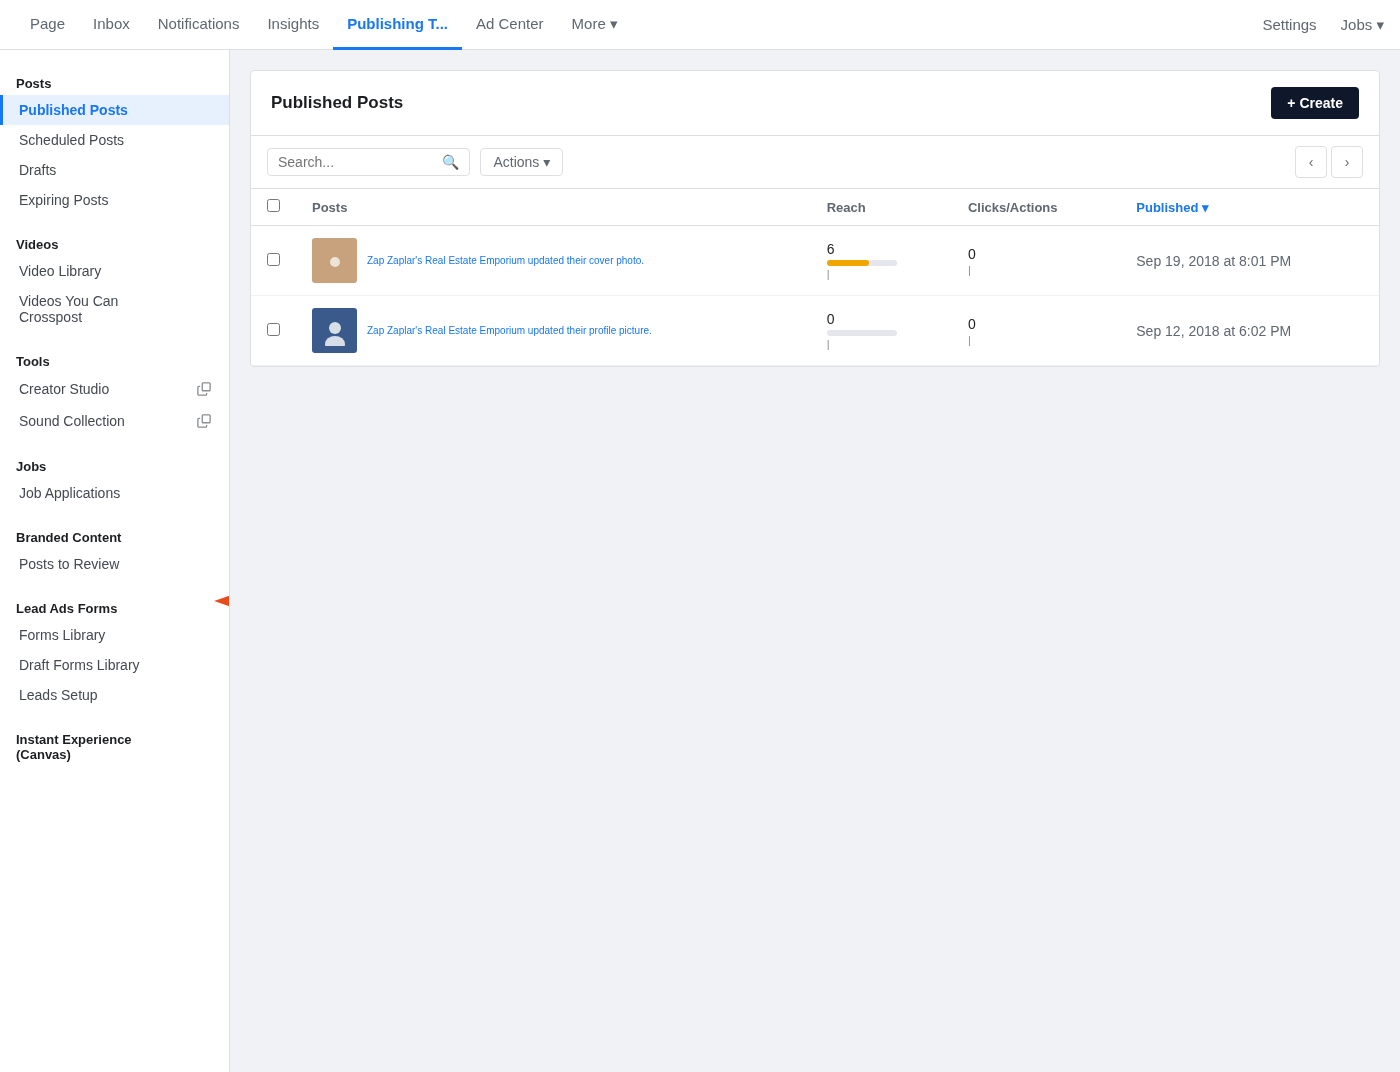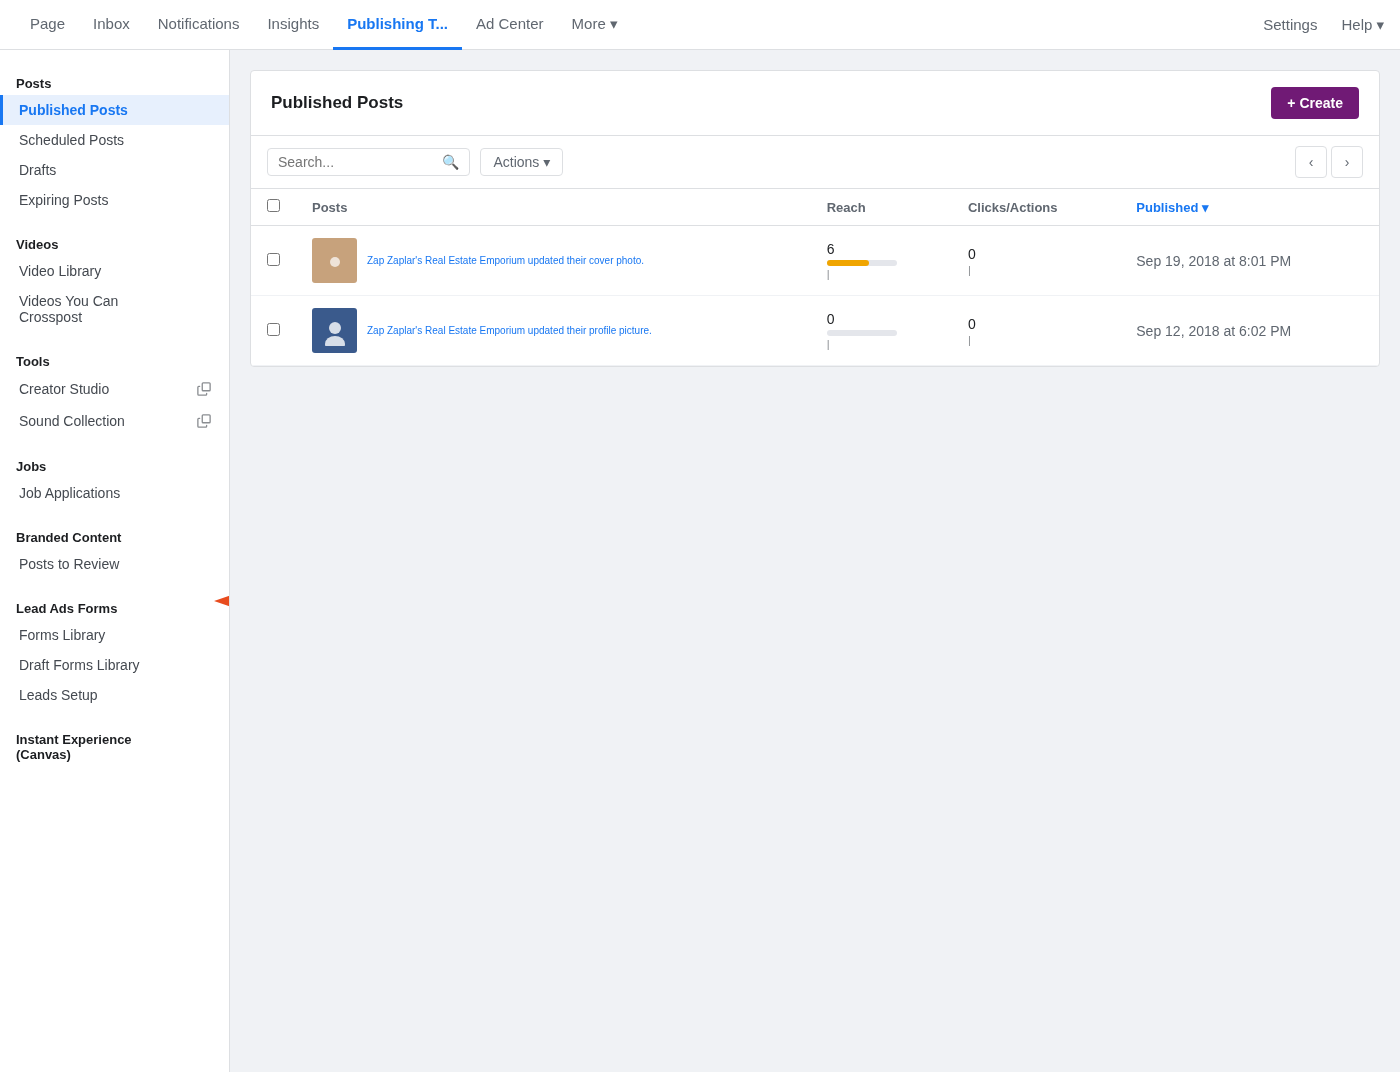--- a/index.html
+++ b/index.html
@@ -53,21 +53,21 @@
       padding: 0; overflow: hidden;
     }
 
     
     .card-header {
       display: flex; align-items: center; justify-content: space-between;
       padding: 16px 20px; border-bottom: 1px solid #dddfe2;
     }
     .card-title { font-size: 17px; font-weight: 600; color: #1c1e21; }
     .create-btn {
-      background: #701a75; color: #fff; border: none; border-radius: 4px;
+      background: #0f172a; color: #fff; border: none; border-radius: 4px;
       padding: 8px 16px; font-size: 14px; font-weight: 600; cursor: pointer;
       display: flex; align-items: center; gap: 6px;
     }
 
     
     .card-toolbar {
       display: flex; align-items: center; justify-content: space-between;
       padding: 10px 16px; border-bottom: 1px solid #dddfe2;
     }
     .toolbar-left { display: flex; align-items: center; gap: 10px; }
@@ -142,21 +142,21 @@
     <div class="top-nav-item">Page</div>
     <div class="top-nav-item">Inbox</div>
     <div class="top-nav-item">Notifications</div>
     <div class="top-nav-item">Insights</div>
     <div class="top-nav-item active">Publishing T...</div>
     <div class="top-nav-item">Ad Center</div>
     <div class="top-nav-item">More ▾</div>
   </div>
   <div class="top-nav-right">
     <div class="top-nav-right-item">Settings</div>
-    <div class="top-nav-right-item">Help ▾</div>
+    <div class="top-nav-right-item">Jobs ▾</div>
   </div>
 </nav>
 
 <div class="layout">
 
   <aside class="sidebar sidebar-wrapper">
 
     <div class="sidebar-section-title">Posts</div>
     <div class="sidebar-item active">
       <span>Published Posts</span>

